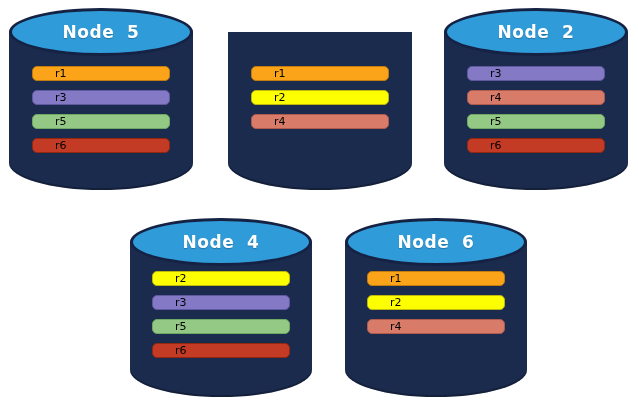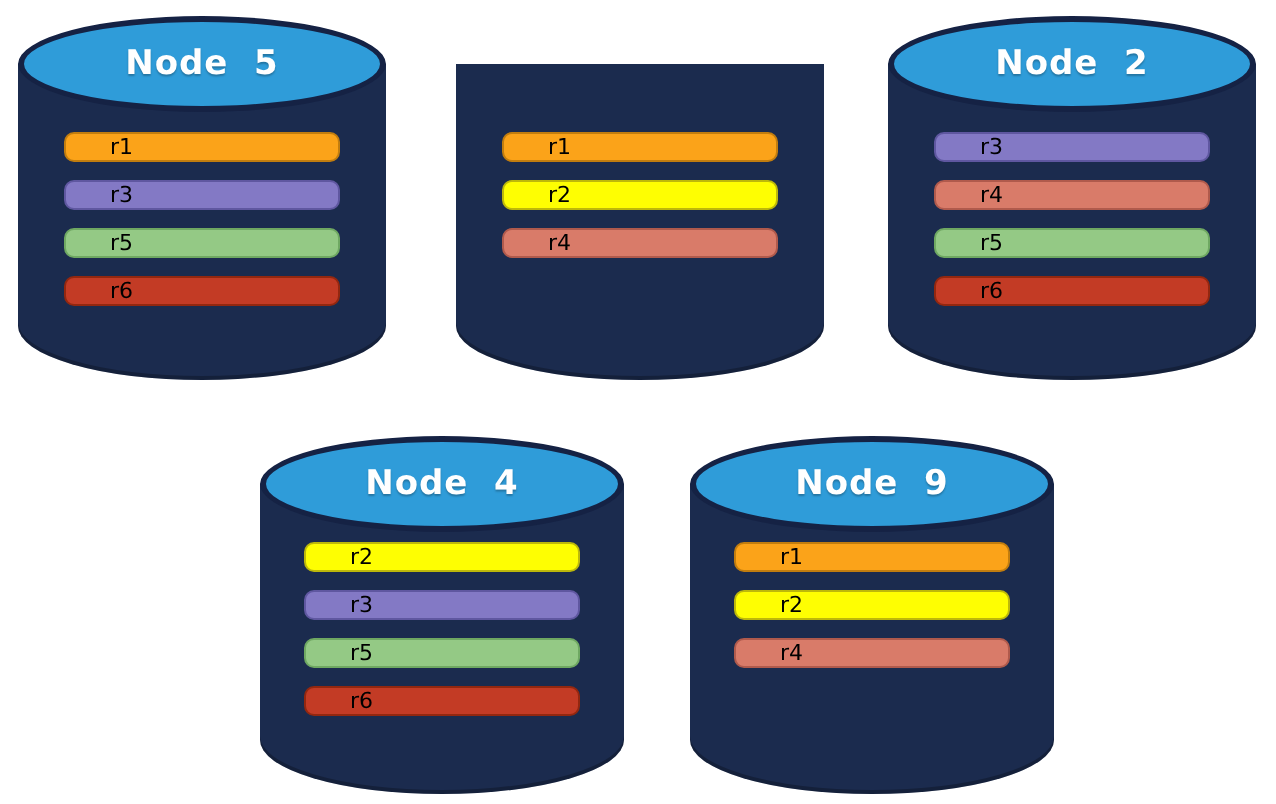--- a/index.html
+++ b/index.html
@@ -128,21 +128,21 @@
         <div class="bar" style="background: rgb(254, 254, 2); border-color: rgb(189, 184, 10);">r2</div>
         <div class="bar" style="background: rgb(131, 121, 197); border-color: rgb(95, 87, 160);">r3</div>
         <div class="bar" style="background: rgb(148, 201, 133); border-color: rgb(111, 168, 98);">r5</div>
         <div class="bar" style="background: rgb(195, 59, 37); border-color: rgb(147, 39, 15);">r6</div>
       </div>
   </div>
 
   <div class="node pos-n5 row-bottom">
     <div class="cyl-body"></div>
     <div class="cyl-top">
-      <span class="node-label">Node  9</span>
+      <span class="node-label">Node  6</span>
     </div>
     <div class="bars">
         <div class="bar" style="background: rgb(251, 163, 25); border-color: rgb(194, 125, 14);">r1</div>
         <div class="bar" style="background: rgb(254, 254, 2); border-color: rgb(189, 184, 10);">r2</div>
         <div class="bar" style="background: rgb(217, 123, 105); border-color: rgb(176, 90, 76);">r4</div>
       </div>
   </div>
 
 </div>
 

